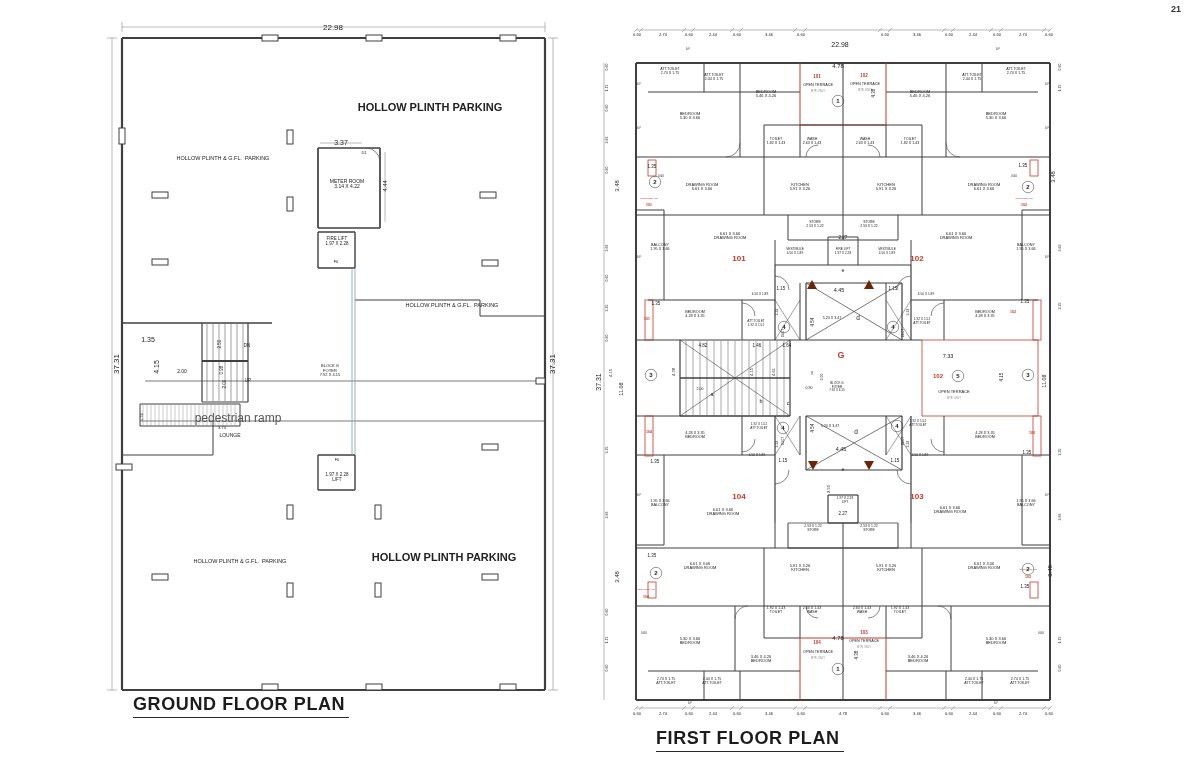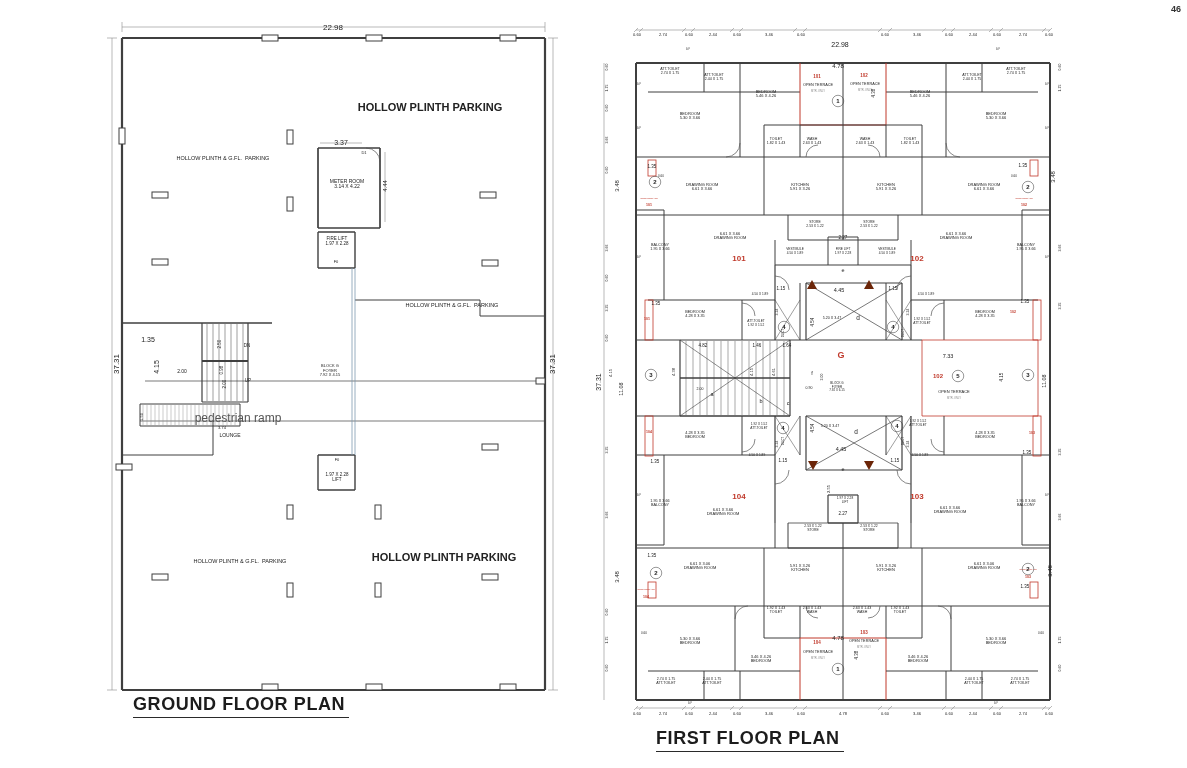--- a/index.html
+++ b/index.html
@@ -661,14 +661,14 @@
       <div class="circ" style="width: 22px; height: 22px; font-size: 12px; left: 783px; top: 428px; transform: translate(-50%, -50%) scale(0.5);">4</div>
       <div class="circ" style="width: 22px; height: 22px; font-size: 12px; left: 897px; top: 426px; transform: translate(-50%, -50%) scale(0.5);">4</div>
       <div class="circ" style="width: 22px; height: 22px; font-size: 12px; left: 958px; top: 376px; transform: translate(-50%, -50%) scale(0.5);">5</div>
       <div class="tri" style="border-left: 5px solid transparent; border-right: 5px solid transparent; border-bottom: 9px solid rgb(107, 37, 8); left: 807px; top: 280px;"></div>
       <div class="tri" style="border-left: 5px solid transparent; border-right: 5px solid transparent; border-bottom: 9px solid rgb(107, 37, 8); left: 864px; top: 280px;"></div>
       <div class="tri" style="border-left: 5px solid transparent; border-right: 5px solid transparent; border-top: 9px solid rgb(107, 37, 8); left: 808px; top: 461px;"></div>
       <div class="tri" style="border-left: 5px solid transparent; border-right: 5px solid transparent; border-top: 9px solid rgb(107, 37, 8); left: 864px; top: 461px;"></div>
     </div>
   <div class="plan-title" id="ff-title" style="left:656px;top:728px;">FIRST FLOOR PLAN</div>
   <div class="plan-title" id="gf-title" style="left:133px;top:694px;">GROUND FLOOR PLAN</div>
-  <div class="pagenum">46</div>
+  <div class="pagenum">21</div>
 </div>
 
 </body></html>

